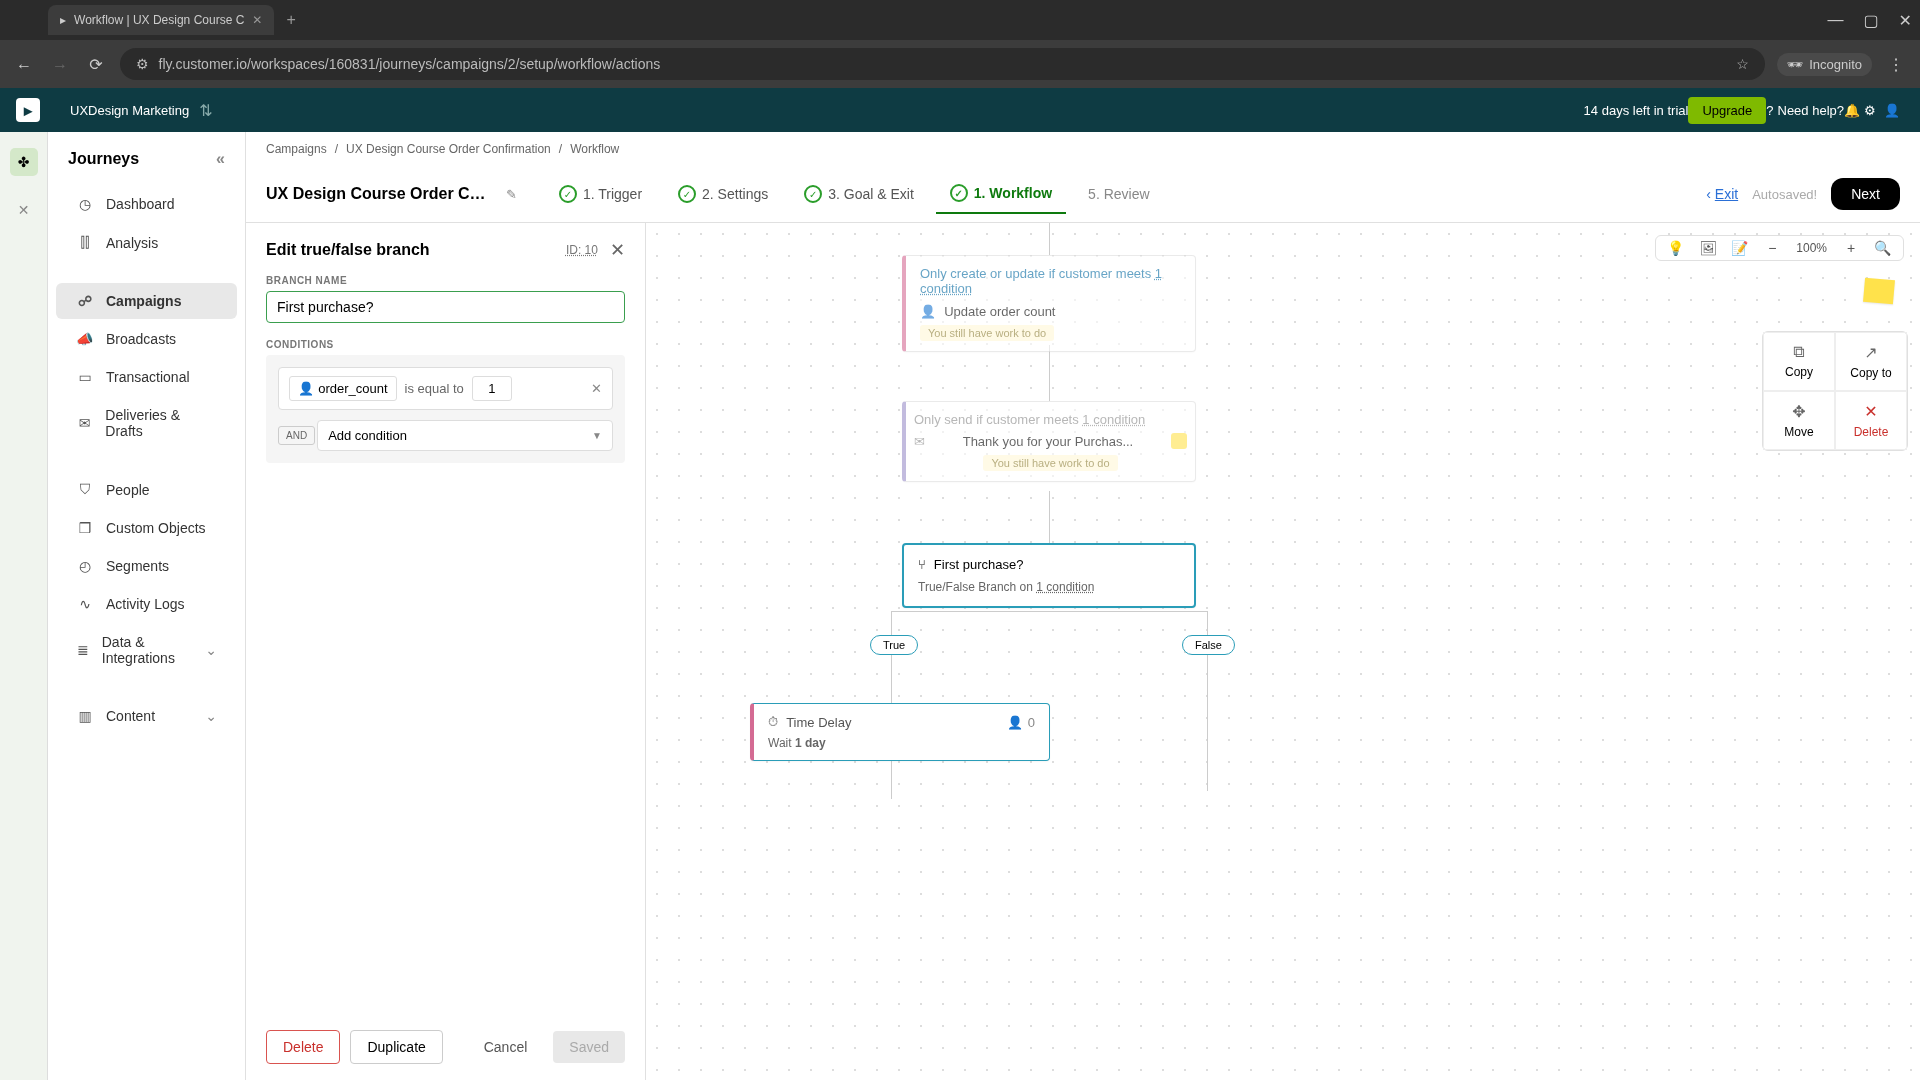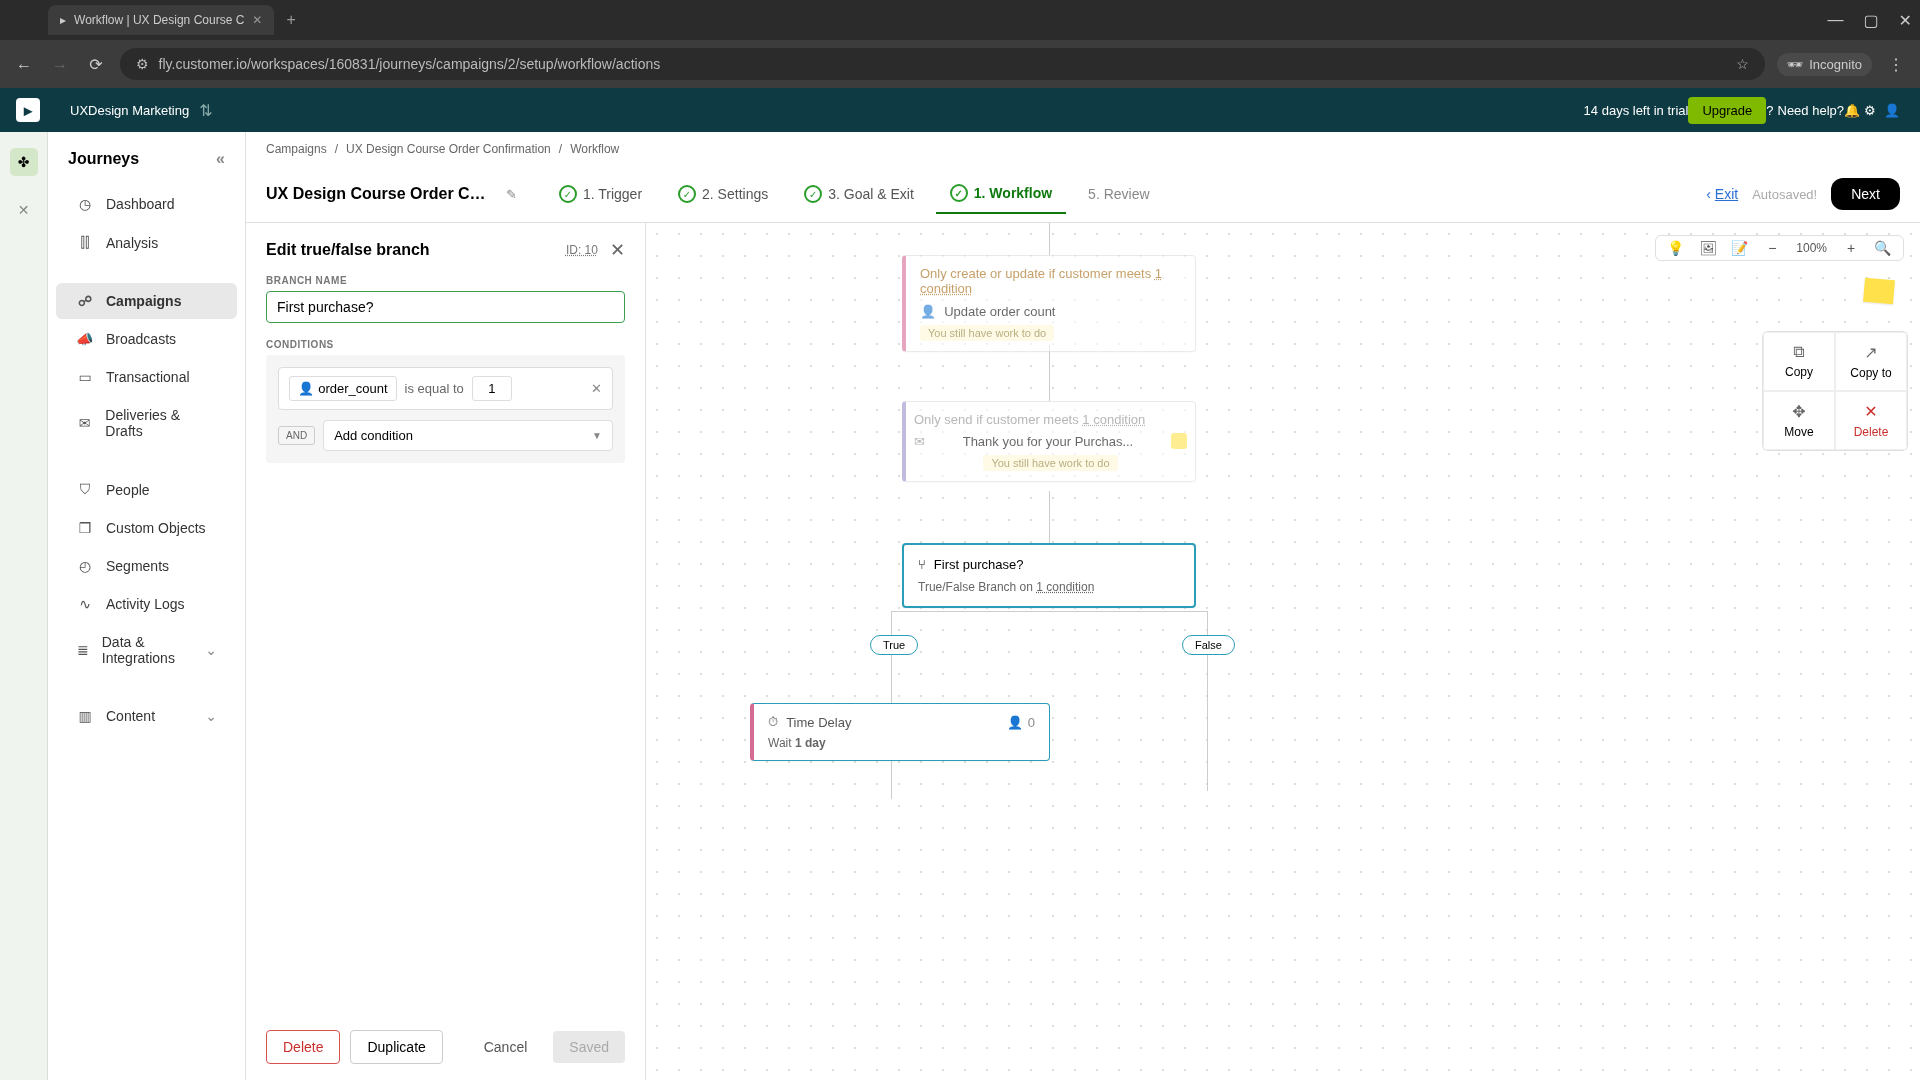--- a/index.html
+++ b/index.html
@@ -63,21 +63,21 @@
 .inspector-title { font-weight: 600; font-size: 16px; flex: 1; }
 .inspector-id { font-size: 12px; color: #777; text-decoration: underline dotted; }
 .close-x { font-size: 18px; color: #666; }
 .field-label { font-size: 10px; font-weight: 600; color: #777; letter-spacing: 0.5px; margin-bottom: 5px; }
 .text-input { width: 100%; border: 1px solid #3a9e4e; border-radius: 4px; padding: 7px 10px; font-size: 14px; margin-bottom: 16px; outline:none; }
 .conditions-box { background: #f5f5f5; border-radius: 4px; padding: 12px; }
 .condition-row { background: #fff; border: 1px solid #ddd; border-radius: 4px; padding: 8px 10px; display: flex; align-items: center; gap: 8px; font-size: 13px; }
 .cond-attr { display: flex; align-items: center; gap: 4px; border: 1px solid #ddd; border-radius: 3px; padding: 4px 8px; }
 .cond-val { border: 1px solid #ddd; border-radius: 3px; padding: 4px 8px; width: 40px; text-align: center; }
 .cond-remove { margin-left: auto; color: #888; }
-.and-row { display: flex; align-items: center; gap: 8px; margin-top: 10px; }
+.and-row { display: flex; align-items: center; gap: 2px; margin-top: 10px; }
 .and-badge { border: 1px solid #ccc; border-radius: 3px; padding: 3px 7px; font-size: 10px; color: #666; }
 .add-cond { flex: 1; border: 1px solid #ddd; border-radius: 4px; padding: 7px 10px; font-size: 13px; display: flex; align-items: center; background:#fff; }
 .add-cond-caret { margin-left: auto; color: #888; font-size: 10px; }
 .inspector-footer { margin-top: auto; display: flex; align-items: center; gap: 10px; padding-top: 12px; }
 .btn { border: 1px solid #ccc; border-radius: 4px; padding: 8px 16px; font-size: 14px; background: #fff; }
 .btn-danger-outline { border-color: #d9534f; color: #c9302c; }
 .btn-link { border: none; color: #555; }
 .btn-saved { background: #e8e8e8; color: #aaa; border: none; }
 
 
@@ -335,21 +335,21 @@
 
         <div class="connector c1"></div>
         <div class="connector c2"></div>
         <div class="connector c3"></div>
         <div class="connector c4"></div>
         <div class="connector c5"></div>
         <div class="connector c5b"></div>
         <div class="connector c7"></div>
 
         <div class="node node-1">
-          <div style="color:#a16207"><span>Only create or update if customer meets</span> <span class="cond-link">1 condition</span></div>
+          <div style="color:#0369a1"><span>Only create or update if customer meets</span> <span class="cond-link">1 condition</span></div>
           <div class="node-1b">
               <span style="color:#888">👤</span>
               <span>Update order count</span>
             </div>
           <span class="work">You still have work to do</span>
         </div>
 
         <div class="node node-2">
           <div style="color:#888"><span>Only send if customer meets</span> <span class="cond-link" style="text-decoration:underline dotted">1 condition</span></div>
           <div class="row">

